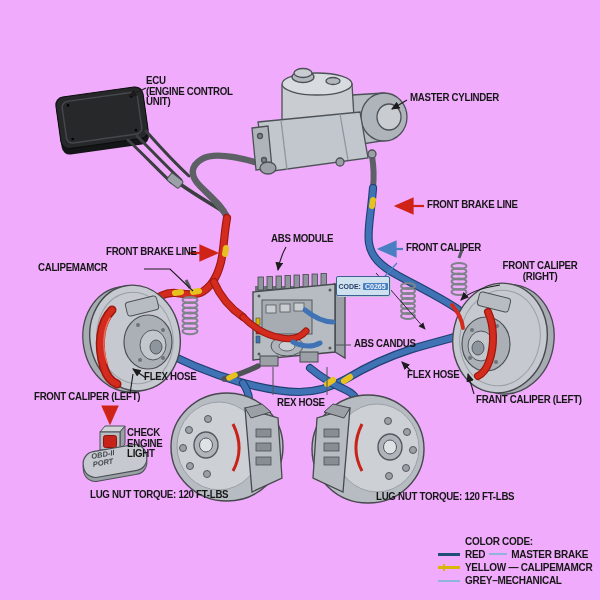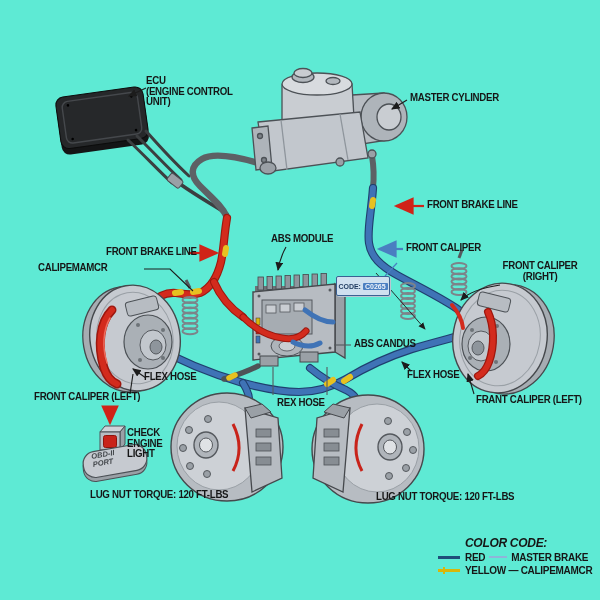--- a/index.html
+++ b/index.html
@@ -1,29 +1,29 @@
 <!DOCTYPE html>
 <html><head>
 <meta charset="utf-8">
 <style>
   html,body{margin:0;padding:0;}
-  .stage{position:relative;width:600px;height:600px;background:#5eead4;overflow:hidden;
+  .stage{position:relative;width:600px;height:600px;background:#f0abfc;overflow:hidden;
          font-family:"Liberation Sans",sans-serif;}
   svg{position:absolute;left:0;top:0;}
   .lbl{position:absolute;font-weight:bold;font-size:10px;letter-spacing:-0.3px;color:#161616;
        white-space:nowrap;line-height:10.5px;transform:scaleX(.97);transform-origin:0 0;}
   .ctr{text-align:center;}
   .code-box{position:absolute;left:336px;top:276px;width:52px;height:18px;background:#cfe0ef;
             border:1.5px solid #3b6193;border-radius:2px;display:flex;align-items:center;
             justify-content:center;font-weight:bold;font-size:7px;color:#1e3a5f;box-shadow:1px 1px 0 #b9c6d2;}
   .code-chip{background:#4a7fc1;color:#ecf3fb;padding:0 2px;margin-left:2px;border-radius:1px;}
   .obd-text{position:absolute;left:92px;top:451px;font-weight:bold;font-style:italic;font-size:7.5px;
             line-height:8px;color:#43474b;transform:rotate(-10deg);letter-spacing:0;}
   .legend{position:absolute;left:438px;top:536px;}
-  .lg-title{font-weight:bold;font-size:12px;letter-spacing:-0.3px;color:#161616;margin-left:27px;margin-bottom:1px;font-style:italic;}
+  .lg-title{font-weight:bold;font-size:10px;letter-spacing:-0.3px;color:#161616;margin-left:27px;margin-bottom:1px;}
   .lg-row{display:flex;align-items:center;height:13px;font-weight:bold;font-size:10px;
           letter-spacing:-0.3px;color:#161616;}
   .sw{width:22px;flex:0 0 22px;margin-right:5px;position:relative;display:flex;align-items:center;}
   .sw .bar{width:22px;}
   .bar-navy{height:3px;background:#1f4e79;}
   .bar-yellow{height:2.5px;background:#d9b60a;}
   .bar-light{height:2px;background:#8fb4d9;}
   .sw .cross{position:absolute;left:5px;top:-2px;width:1.5px;height:7px;background:#d9b60a;}
   .mini-line{display:inline-block;width:18px;height:2px;background:#8fb4d9;margin:0 4px 2px 4px;vertical-align:middle;}
 </style>
@@ -342,15 +342,21 @@
     <span class="mini-line"></span>
     <span>MASTER BRAKE</span>
   </div>
   <div class="lg-row">
     <span class="sw">
           <span class="bar bar-yellow"></span>
           <span class="cross"></span>
         </span>
     <span>YELLOW — CALIPEMAMCR</span>
   </div>
+  <div class="lg-row">
+    <span class="sw">
+          <span class="bar bar-light"></span>
+        </span>
+    <span>GREY–MECHANICAL</span>
+  </div>
 </div>
 
 </div>
 
 </body></html>

